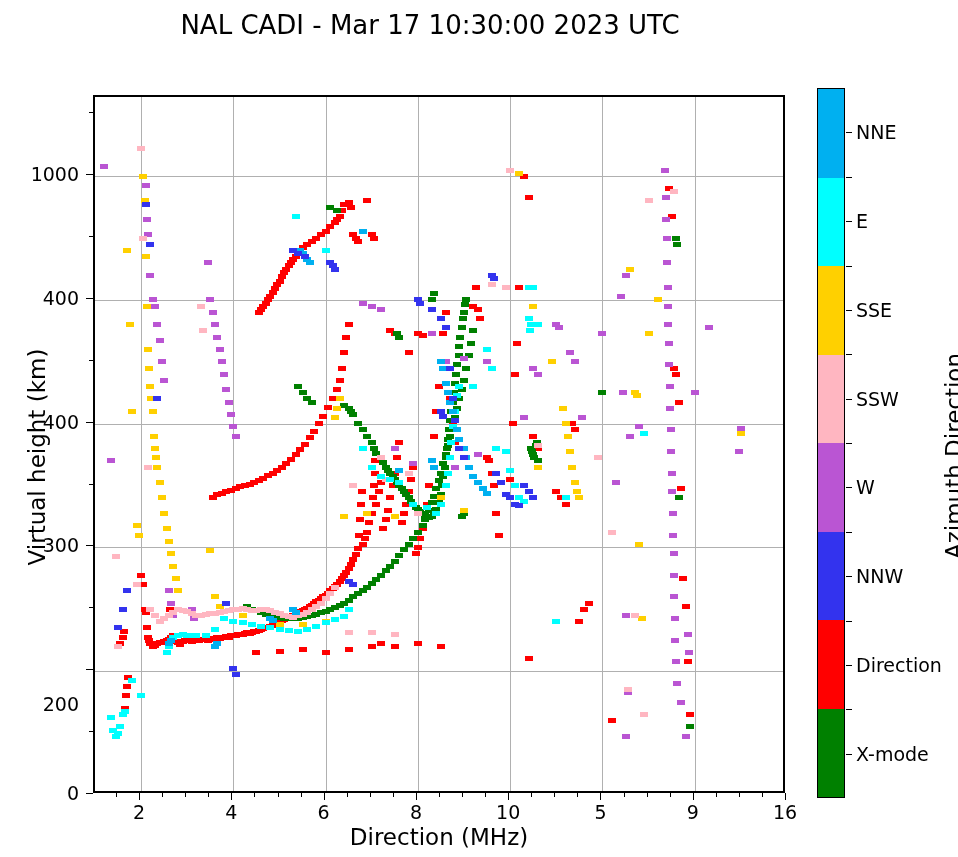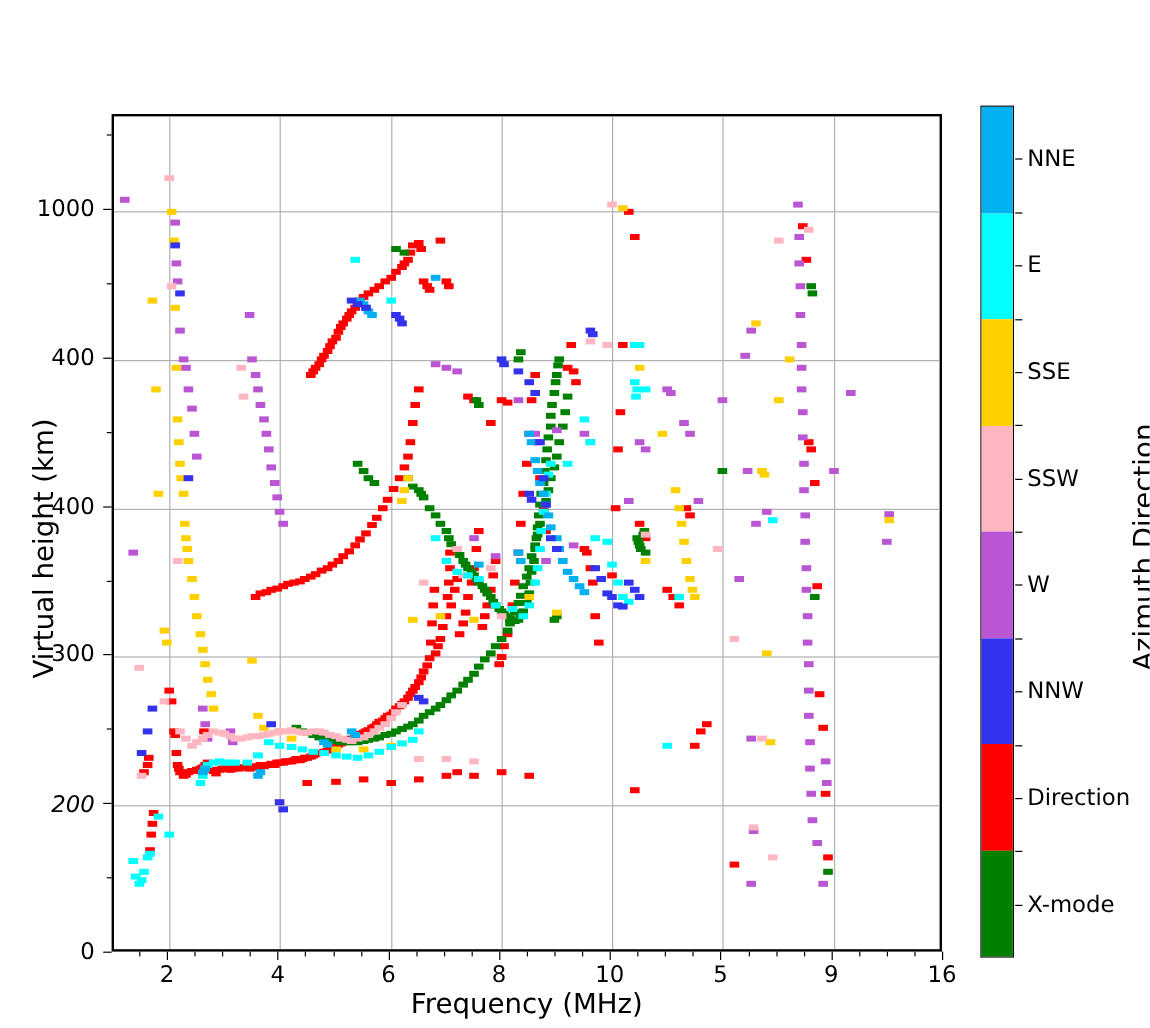--- a/index.html
+++ b/index.html
@@ -161,20 +161,21 @@
     color: #000;
     transform: rotate(-90deg);
     transform-origin: center center;
   }
 </style>
 </head>
 <body>
 
 <div id="figure">
 
+  <div id="plot-title">NAL CADI - Mar 17 10:30:00 2023 UTC</div>
 
   <div id="axes">
       <div class="gridline-v" style="left: 46.1333px;"></div>
       <div class="gridline-v" style="left: 138.4px;"></div>
       <div class="gridline-v" style="left: 230.667px;"></div>
       <div class="gridline-v" style="left: 322.933px;"></div>
       <div class="gridline-v" style="left: 415.2px;"></div>
       <div class="gridline-v" style="left: 507.467px;"></div>
       <div class="gridline-v" style="left: 599.733px;"></div>
       <div class="gridline-h" style="top: 574.241px;"></div>
@@ -1013,38 +1014,38 @@
       <div class="xtick-minor" style="left: 577.4px;"></div>
       <div class="xtick-minor" style="left: 623.533px;"></div>
       <div class="xtick-minor" style="left: 646.6px;"></div>
       <div class="xtick-minor" style="left: 669.667px;"></div>
       <div class="xtick-minor" style="left: 715.8px;"></div>
       <div class="xtick-minor" style="left: 738.867px;"></div>
       <div class="xtick-minor" style="left: 761.933px;"></div>
       <div class="ytick" style="top: 793px;"></div>
       <div class="yticklabel" style="top: 793px;">0</div>
       <div class="ytick" style="top: 669.241px;"></div>
-      <div class="yticklabel" style="top: 671px; font-style: italic;">200</div>
+      <div class="yticklabel" style="top: 704px;">200</div>
       <div class="ytick" style="top: 545.482px;"></div>
       <div class="yticklabel" style="top: 545.482px;">300</div>
       <div class="ytick" style="top: 421.723px;"></div>
       <div class="yticklabel" style="top: 421.723px;">400</div>
       <div class="ytick" style="top: 297.965px;"></div>
       <div class="yticklabel" style="top: 297.965px;">400</div>
       <div class="ytick" style="top: 174.206px;"></div>
       <div class="yticklabel" style="top: 174.206px;">1000</div>
       <div class="ytick-minor" style="top: 731.121px;"></div>
       <div class="ytick-minor" style="top: 607.362px;"></div>
       <div class="ytick-minor" style="top: 483.603px;"></div>
       <div class="ytick-minor" style="top: 359.844px;"></div>
       <div class="ytick-minor" style="top: 236.085px;"></div>
       <div class="ytick-minor" style="top: 112.326px;"></div>
     </div>
 
-  <div id="xlabel">Frequency (MHz)</div>
+  <div id="xlabel">Direction (MHz)</div>
   <div id="ylabel">Virtual height (km)</div>
 
   <div id="colorbar">
       <div class="cb-seg" style="background: rgb(0, 176, 240);"></div>
       <div class="cb-seg" style="background: rgb(0, 255, 255);"></div>
       <div class="cb-seg" style="background: rgb(255, 208, 0);"></div>
       <div class="cb-seg" style="background: rgb(255, 182, 193);"></div>
       <div class="cb-seg" style="background: rgb(186, 85, 211);"></div>
       <div class="cb-seg" style="background: rgb(51, 51, 238);"></div>
       <div class="cb-seg" style="background: rgb(255, 0, 0);"></div>

